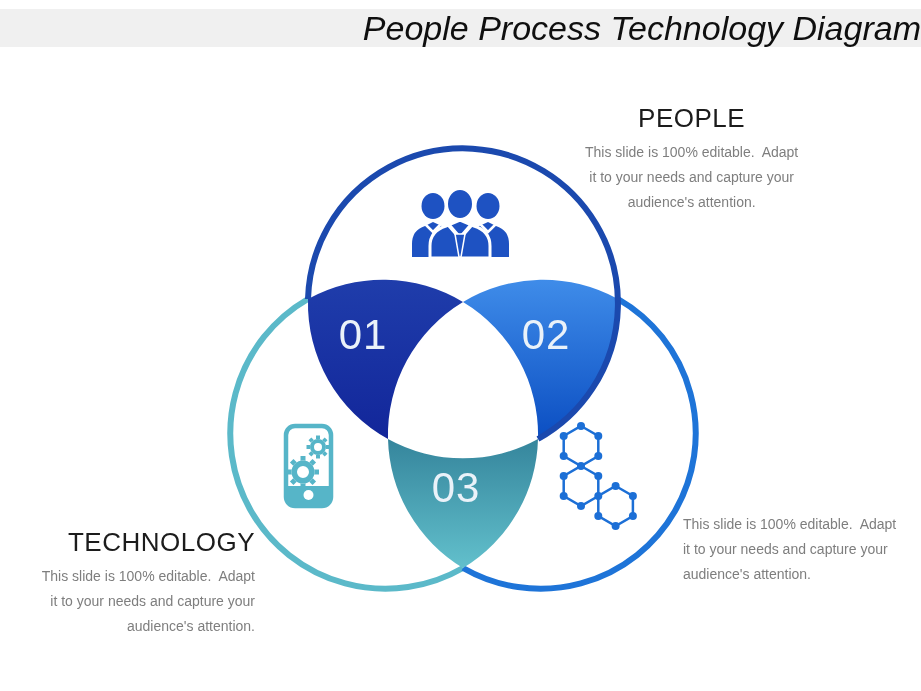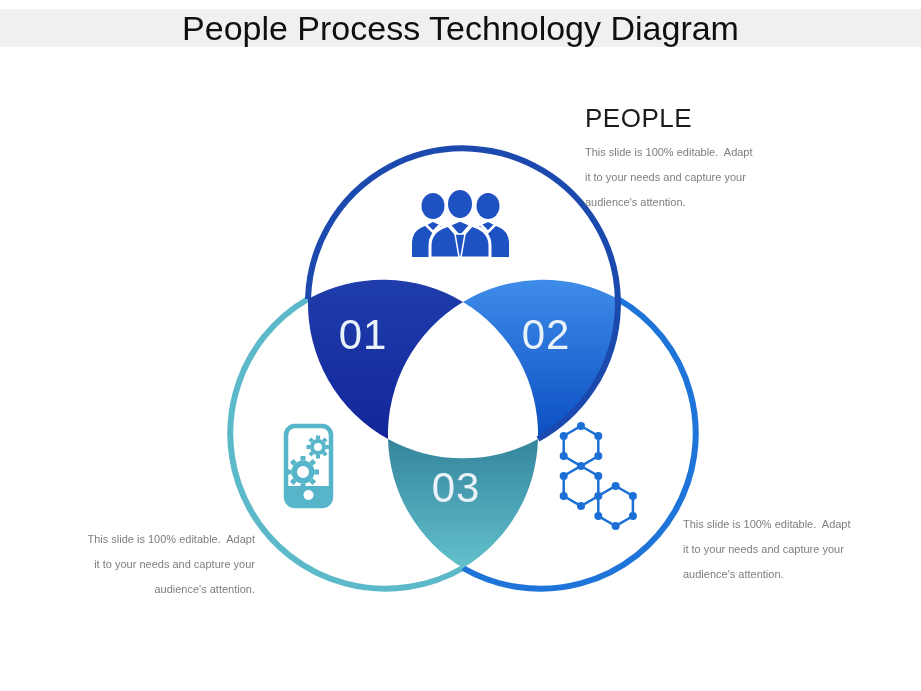--- a/index.html
+++ b/index.html
@@ -2,35 +2,35 @@
 <html><head>
 <meta charset="utf-8">
 <style>
   html,body{margin:0;padding:0;background:#ffffff;}
   body{
     width:921px;height:691px;position:relative;overflow:hidden;
     font-family:"Liberation Sans",sans-serif;
   }
   .title-band{
     position:absolute;left:0;top:9px;width:921px;height:38px;
-    background:#f0f0f0;display:flex;align-items:center;justify-content:center;
+    background:#f0f0f0;display:flex;align-items:center;justify-content:flex-end;font-style:italic;
   }
   .page-title{
     font-size:34px;color:#0f0f0f;font-weight:400;letter-spacing:0px;white-space:nowrap;
   }
   .venn-svg{position:absolute;left:0;top:0;}
   .label-block{position:absolute;}
   .label-heading{
     font-size:26px;color:#1c1c1c;font-weight:400;letter-spacing:0.5px;
     line-height:30px;margin-bottom:7px;white-space:nowrap;
   }
   .desc-line{
-    font-size:11px;color:#7e7e7e;line-height:25px;white-space:nowrap;
+    font-size:14px;color:#7e7e7e;line-height:25px;white-space:nowrap;
   }
-  .block-people{left:585px;top:103px;text-align:left;}
+  .block-people{left:585px;top:103px;text-align:center;}
   .block-process{left:683px;top:512px;text-align:left;}
   .block-technology{left:30px;top:527px;width:225px;text-align:right;}
   .num-label{
     font-size:42px;letter-spacing:1px;fill:#eaf2f9;font-weight:400;
     font-family:"Liberation Sans",sans-serif;
   }
 </style>
 </head>
 <body>
 
@@ -128,20 +128,21 @@
 </svg>
 
 <div class="label-block block-people">
   <div class="label-heading">PEOPLE</div>
   <div class="desc-line">This slide is 100% editable.&nbsp; Adapt</div>
   <div class="desc-line">it to your needs and capture your</div>
   <div class="desc-line">audience's attention.</div>
 </div>
 
 <div class="label-block block-technology">
+  <div class="label-heading">TECHNOLOGY</div>
   <div class="desc-line">This slide is 100% editable.&nbsp; Adapt</div>
   <div class="desc-line">it to your needs and capture your</div>
   <div class="desc-line">audience's attention.</div>
 </div>
 
 <div class="label-block block-process">
   <div class="desc-line">This slide is 100% editable.&nbsp; Adapt</div>
   <div class="desc-line">it to your needs and capture your</div>
   <div class="desc-line">audience's attention.</div>
 </div>

